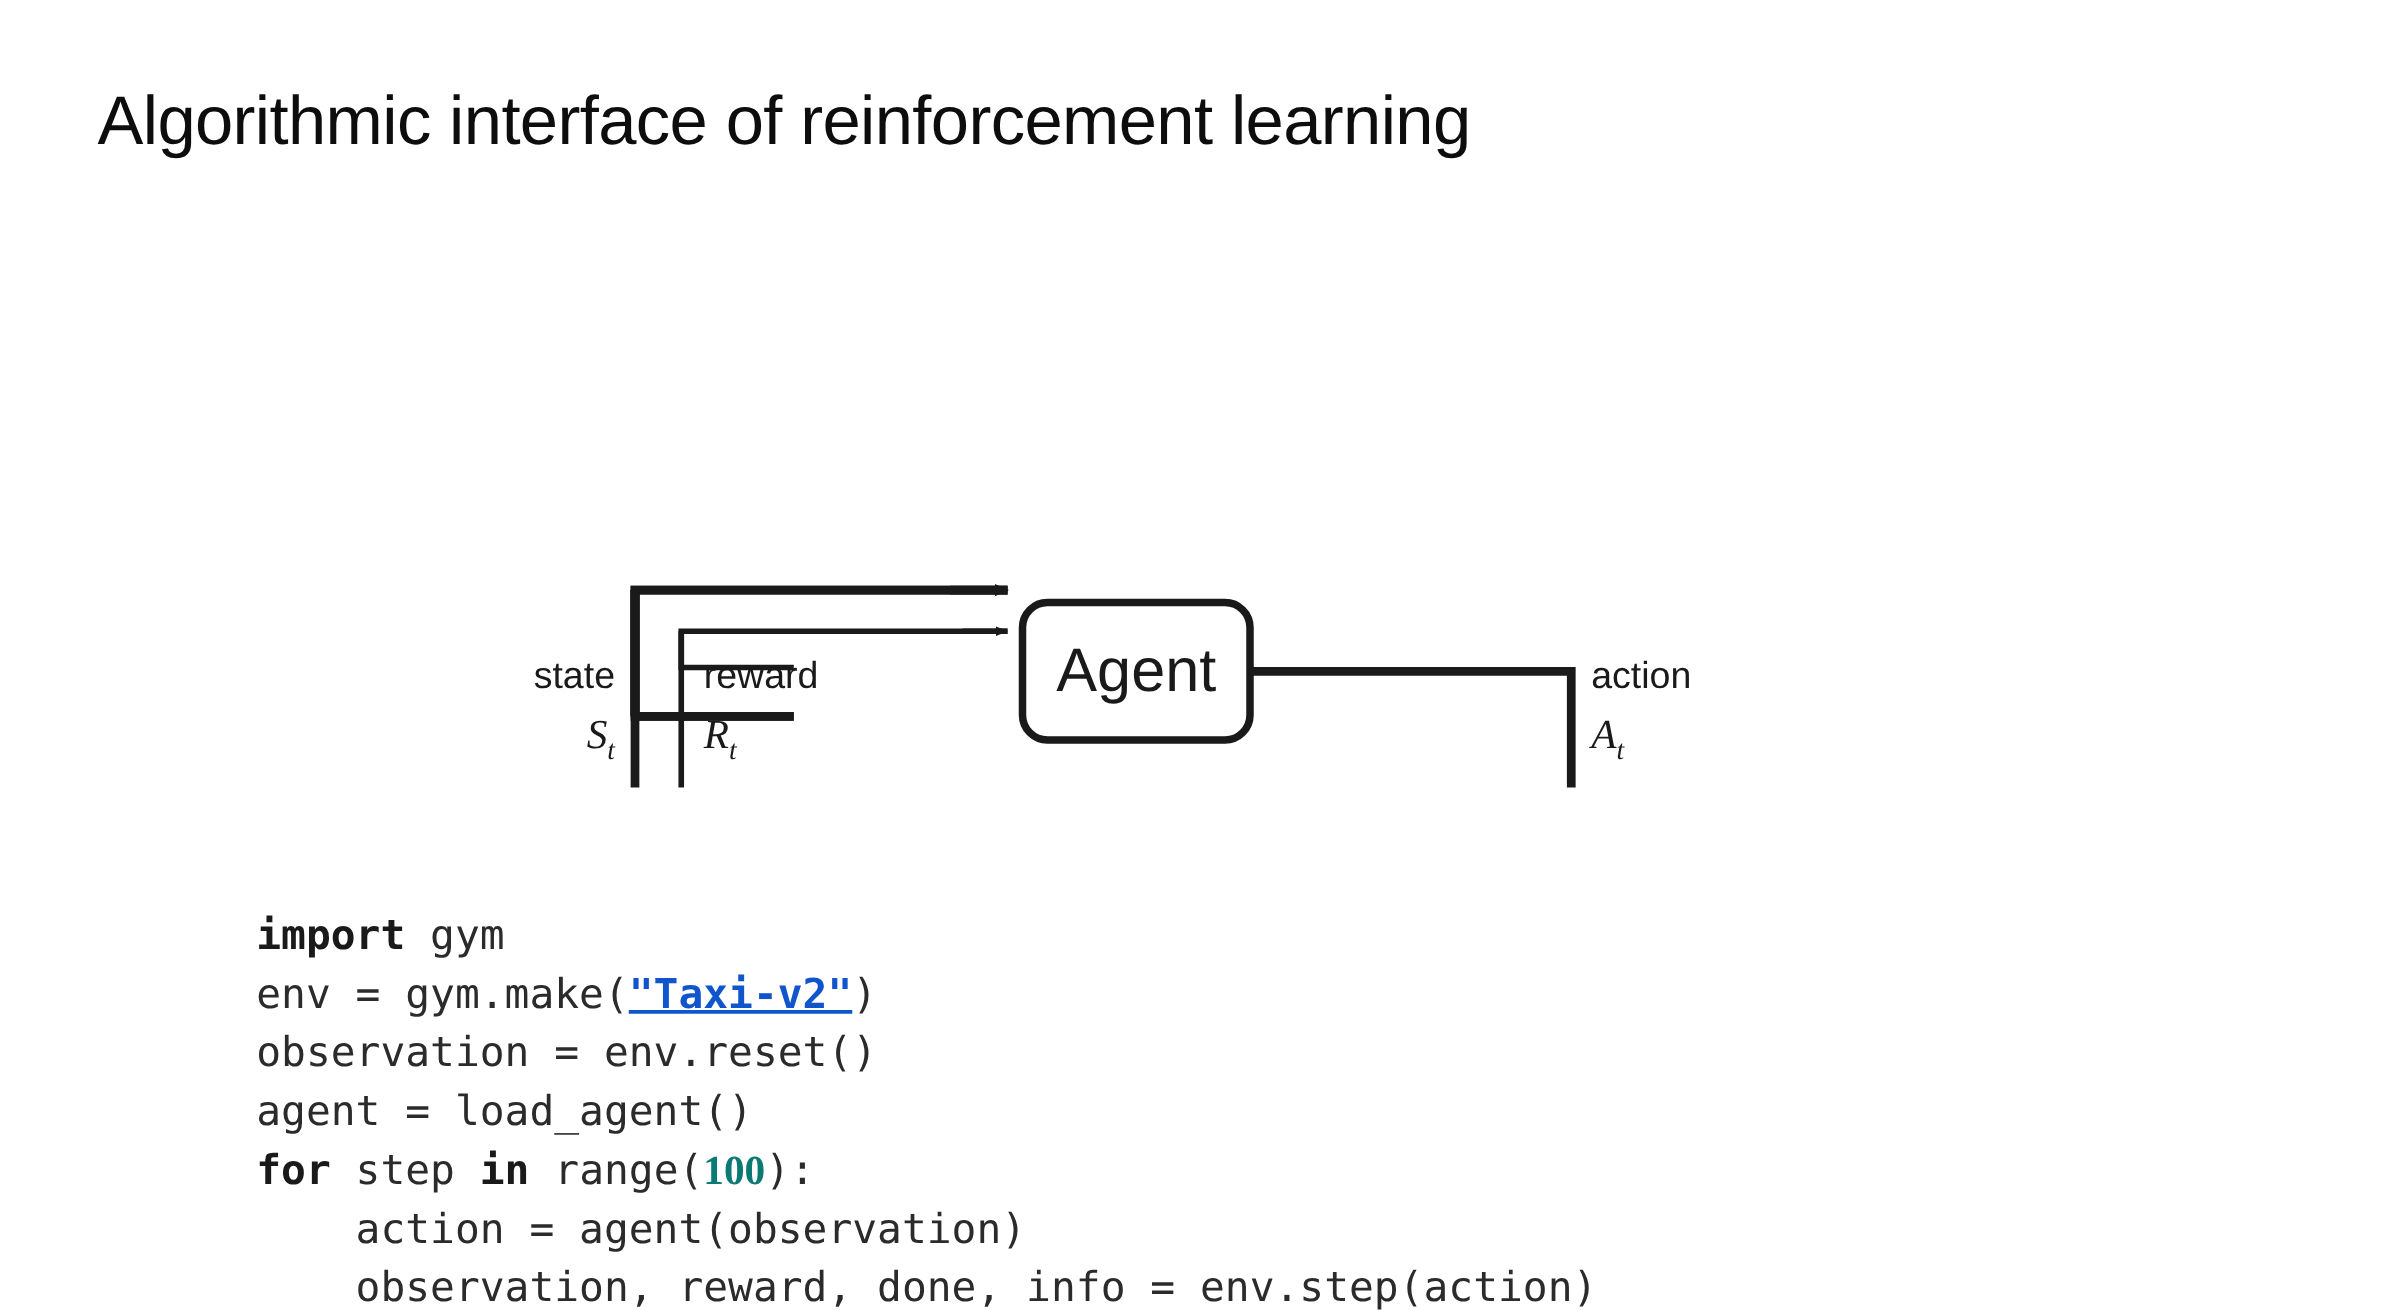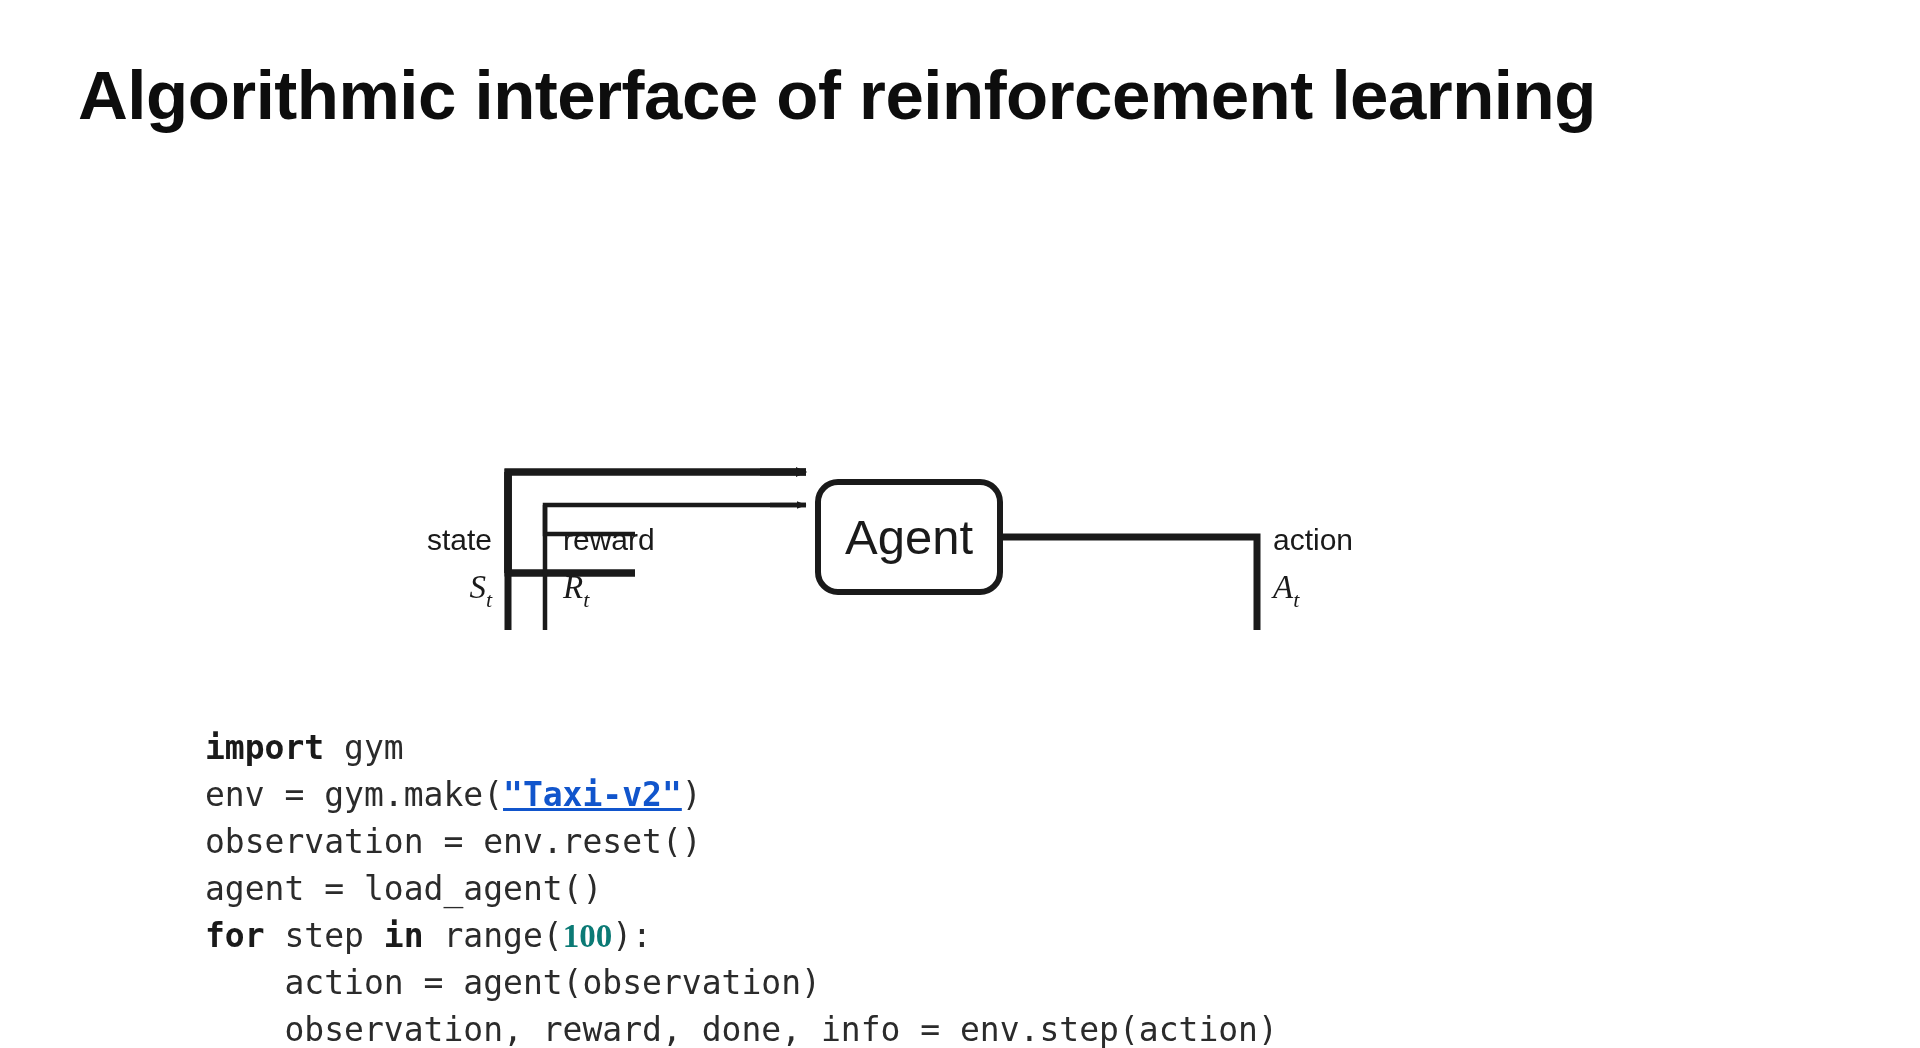--- a/index.html
+++ b/index.html
@@ -18,22 +18,22 @@
   }
 
   
   #slide-title {
     position: absolute;
     left: 78px;
     top: 44px;
     width: 1790px;
     height: 104px;
     font-family: "Liberation Sans", sans-serif;
-    font-size: 69px;
-    font-weight: 700;
+    font-size: 55px;
+    font-weight: 400;
     line-height: 104px;
     letter-spacing: -0.5px;
     color: #0d0d0d;
     white-space: nowrap;
   }
 
   
   #rl-diagram {
     position: absolute;
     left: 0px;

